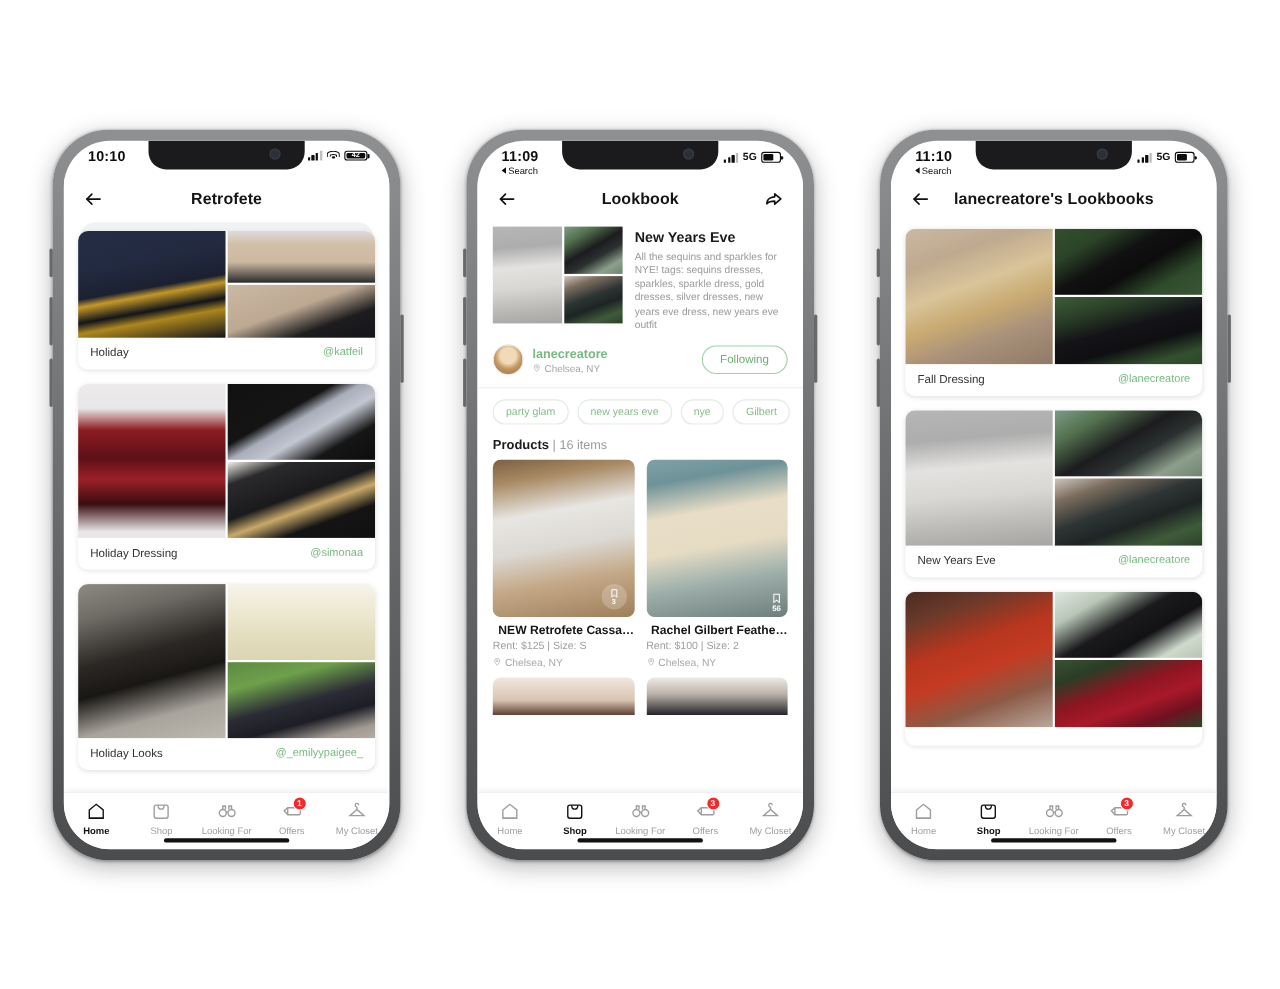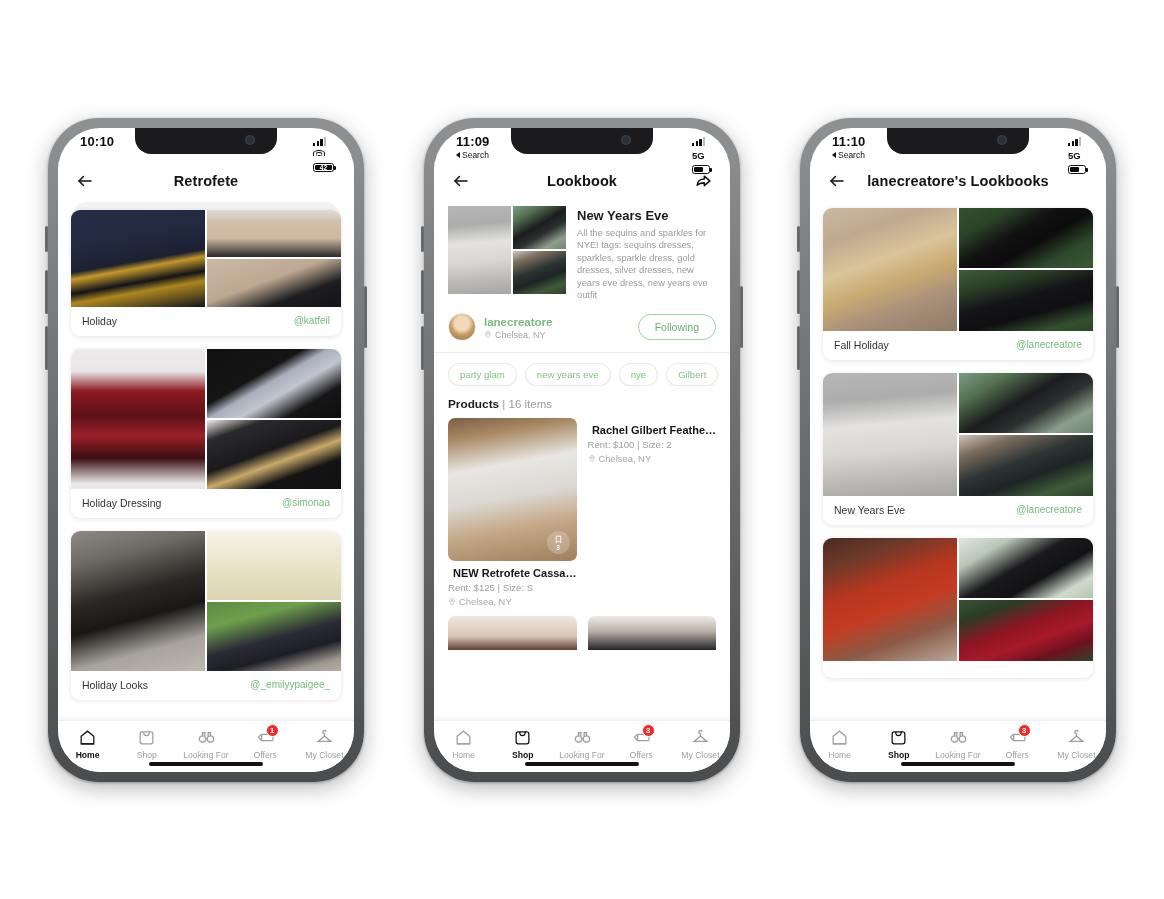--- a/index.html
+++ b/index.html
@@ -68,21 +68,21 @@
     padding: 7px 20px 0 22px;
     gap: 35px;
   }
   .sb-left{ display:flex; flex-direction:column; align-items:flex-start; }
   .sb-time{ font-size:13px; font-weight:700; color:#0d0d0d; letter-spacing:.2px; line-height:14px;}
   .sb-back{ font-size:8.5px; color:#0d0d0d; line-height:10px; margin-top:1px; display:flex; align-items:center; gap:2px;}
   .sb-back .tri{
     width:0;height:0;border-top:3px solid transparent;border-bottom:3px solid transparent;
     border-right:4px solid #0d0d0d;
   }
-  .sb-right{ display:flex; align-items:flex-start; gap:4px; padding-top:2px;flex-direction:column;}
+  .sb-right{ display:flex; align-items:flex-end; gap:4px; padding-top:2px;}
   .bars{ display:flex; align-items:flex-end; gap:1.4px; height:9px;}
   .bars i{ display:block; width:2.3px; background:#0d0d0d; border-radius:.5px;}
   .bars i:nth-child(1){height:3px;}
   .bars i:nth-child(2){height:5px;}
   .bars i:nth-child(3){height:7px;}
   .bars i:nth-child(4){height:9px; background:#b9bbbd;}
   .net{ font-size:9.5px; font-weight:600; color:#0d0d0d;}
   .wifi{ width:12px;height:9px; position:relative;}
   .wifi span{position:absolute; left:50%; transform:translateX(-50%); border:1.4px solid #0d0d0d; border-bottom:none; border-radius:50% 50% 0 0;}
   .wifi span:nth-child(1){width:12px;height:6px;top:0;}
@@ -519,20 +519,28 @@
             <div class="prod-loc">
               <svg class="pin" viewBox="0 0 24 24" fill="none" stroke="#b0b0b0" stroke-width="2">
                   <path d="M12 22s7-7.2 7-12a7 7 0 1 0-14 0c0 4.8 7 12 7 12z"></path>
                   <circle cx="12" cy="10" r="2.6"></circle>
                 </svg>
               <span>Chelsea, NY</span>
             </div>
           </div>
 
           <div class="prod-card">
+            <div class="thumb ph p-img2">
+              <div class="badge-flat">
+                <svg viewBox="0 0 24 24" fill="none" stroke="#fff" stroke-width="2.2">
+                    <path d="M6 3h12v18l-6-5-6 5z"></path>
+                  </svg>
+                <span class="cnt">56</span>
+              </div>
+            </div>
             <div class="prod-title">Rachel Gilbert Feathe…</div>
             <div class="prod-sub">Rent: $100 | Size: 2</div>
             <div class="prod-loc">
               <svg class="pin" viewBox="0 0 24 24" fill="none" stroke="#b0b0b0" stroke-width="2">
                   <path d="M12 22s7-7.2 7-12a7 7 0 1 0-14 0c0 4.8 7 12 7 12z"></path>
                   <circle cx="12" cy="10" r="2.6"></circle>
                 </svg>
               <span>Chelsea, NY</span>
             </div>
           </div>
@@ -637,21 +645,21 @@
 
           <div class="lb-card">
             <div class="lb-grid" style="height:123px">
               <div class="big ph p-fall-a"></div>
               <div class="col">
                 <div class="ph p-fall-b"></div>
                 <div class="ph p-fall-c"></div>
               </div>
             </div>
             <div class="lb-meta">
-              <span class="lb-name">Fall Holiday</span>
+              <span class="lb-name">Fall Dressing</span>
               <span class="lb-user">@lanecreatore</span>
             </div>
           </div>
 
           <div class="lb-card">
             <div class="lb-grid" style="height:123px">
               <div class="big ph p-nye-a"></div>
               <div class="col">
                 <div class="ph p-nye-b"></div>
                 <div class="ph p-nye-c"></div>

